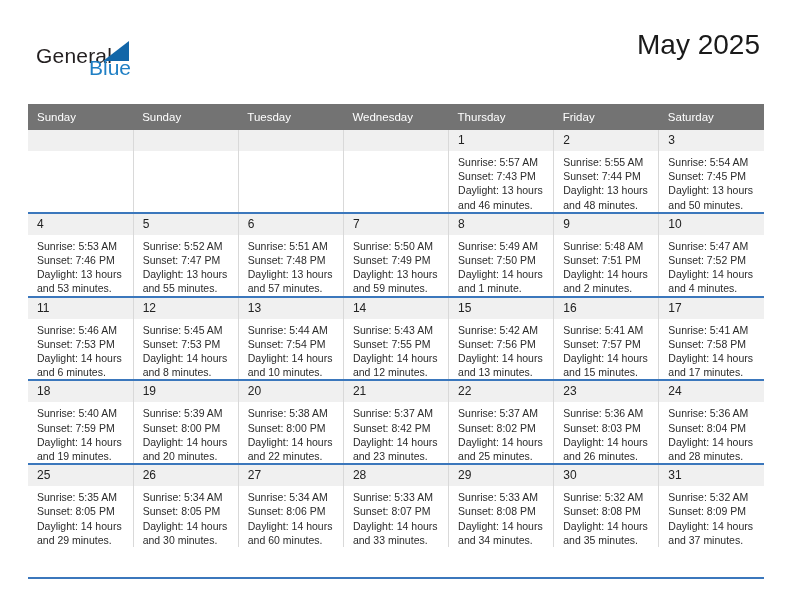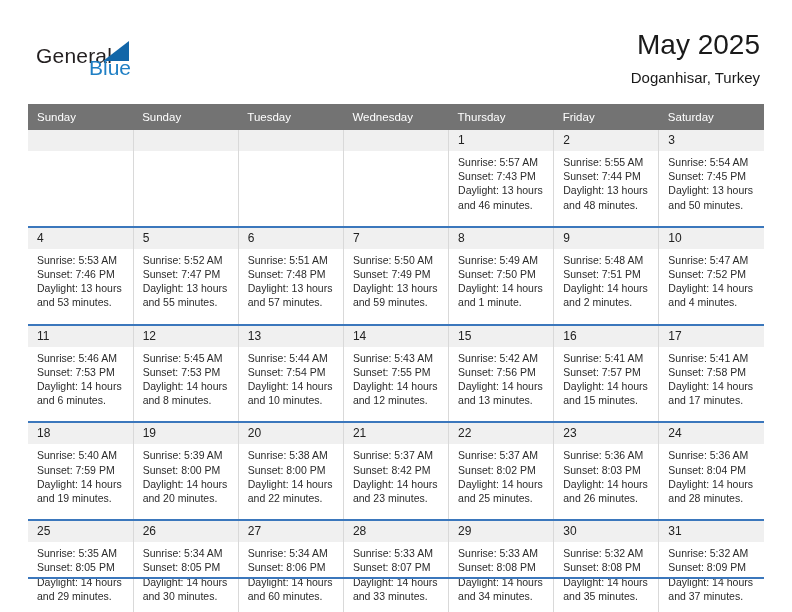--- a/index.html
+++ b/index.html
@@ -122,21 +122,21 @@
     font-size: 12px;
     color: #222222;
     padding: 3px 0 4px 9px;
     height: 14px;
     line-height: 14px;
   }
   .daynum.empty {
     color: transparent;
   }
   .cell-body {
-    padding: 4px 6px 14px 9px;
+    padding: 4px 6px 0 9px;
     font-size: 10.5px;
     line-height: 14.2px;
     color: #2b2b2b;
   }
   .cell-body div {
     white-space: nowrap;
   }
   .cell-empty .cell-body { visibility: hidden; }
 
   .bottom-rule {
@@ -156,21 +156,20 @@
   <div class="topbar">
 
     <div class="logo">
       <span class="logo-general">General</span>
       <span class="logo-tri"></span>
       <span class="logo-blue">Blue</span>
     </div>
 
     <div class="title-block">
       <div class="cal-title">May 2025</div>
-      <div class="cal-subtitle">Doganhisar, Turkey</div>
     </div>
 
   </div>
 
   <table class="calendar">
     <thead>
       <tr>
         <th>Sunday</th>
         <th>Sunday</th>
         <th>Tuesday</th>

